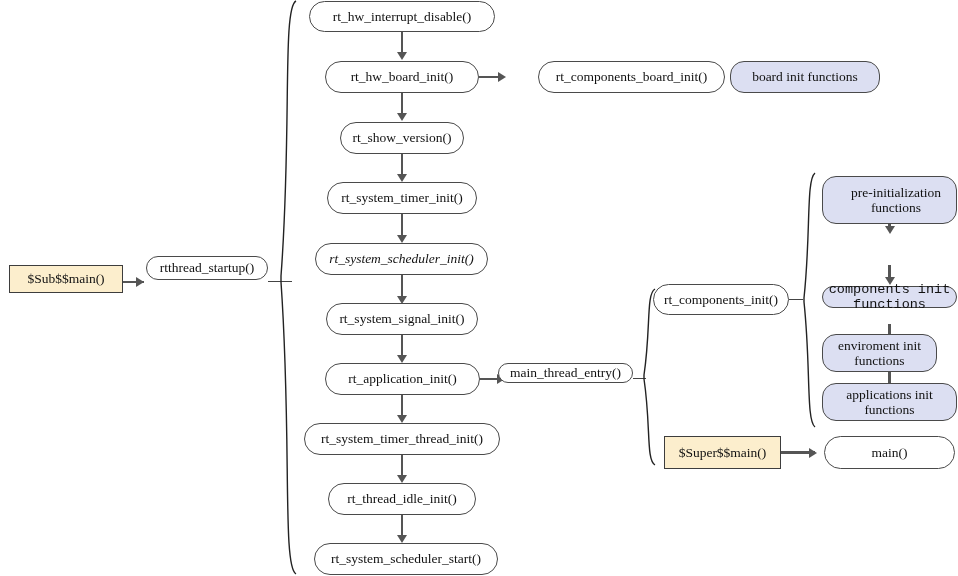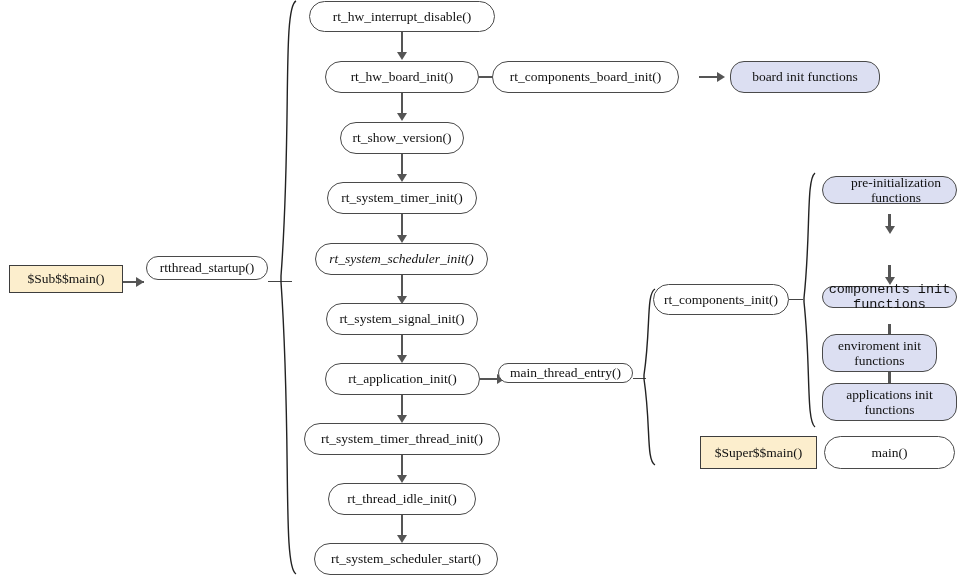--- a/index.html
+++ b/index.html
@@ -136,21 +136,21 @@
 
   <div class="node rounded" style="left:328px; top:483px; width:148px; height:32px;">rt_thread_idle_init()</div>
   <div class="arrow v" style="left:400.9px; top:515px; height:21px;"></div>
   <div class="arrowhead down" style="left:397px; top:535px;"></div>
 
   <div class="node rounded" style="left:314px; top:543px; width:184px; height:32px;">rt_system_scheduler_start()</div>
 
   <div class="arrow h" style="left:479px; top:75.9px; width:25px;"></div>
   <div class="arrowhead right" style="left:498px; top:72px;"></div>
 
-  <div class="node rounded" style="left:492px; top:61px; width:187px; height:32px;">rt_components_board_init()</div>
+  <div class="node rounded" style="left:538px; top:61px; width:187px; height:32px;">rt_components_board_init()</div>
 
   <div class="arrow h" style="left:699px; top:75.9px; width:24px;"></div>
   <div class="arrowhead right" style="left:717px; top:72px;"></div>
 
   <div class="node blue" style="left:730px; top:61px; width:150px; height:32px;">board init functions</div>
 
   <div class="arrow h" style="left:480px; top:377.9px; width:24px;"></div>
   <div class="arrowhead right" style="left:497px; top:374px;"></div>
 
   <div class="node rounded" style="left:498px; top:363px; width:135px; height:20px;text-align:center;">main_thread_entry()</div>
@@ -166,41 +166,41 @@
   <div class="node rounded" style="left:653px; top:284px; width:136px; height:31px;">rt_components_init()</div>
 
   <div class="connector" style="left:789px; top:299px; width:14px;"></div>
 
   <div class="brace" style="left:800px; top:172px; width:18px; height:256px;">
     <svg width="18" height="256" viewBox="0 0 18 256">
       <path d="M 15 1 C 6 8, 11 60, 4 126 L 4 130 C 11 196, 6 248, 15 255" fill="none" stroke="#222222" stroke-width="1.4"></path>
     </svg>
   </div>
 
-  <div class="node blue" style="left:822px; top:176px; width:135px; height:28px;padding-left:13px;">pre-initialization
+  <div class="node blue" style="left:822px; top:176px; width:135px; height:48px;padding-left:13px;">pre-initialization
 functions</div>
   <div class="arrow v" style="left:888.4px; top:214px; height:15px;"></div>
   <div class="arrowhead down" style="left:884.5px; top:226px;"></div>
 
   <div class="arrow v" style="left:888.4px; top:265px; height:15px;"></div>
   <div class="arrowhead down" style="left:884.5px; top:277px;"></div>
 
   <div class="node blue" style="left:822px; top:286px; width:135px; height:22px;font-family:Liberation Mono, monospace;">components init
 functions</div>
   <div class="arrow v" style="left:888.4px; top:324px; height:15px;"></div>
   <div class="arrowhead down" style="left:884.5px; top:336px;"></div>
 
   <div class="node blue" style="left:822px; top:334px; width:115px; height:38px;">enviroment init
 functions</div>
   <div class="arrow v" style="left:888.4px; top:372px; height:15px;"></div>
   <div class="arrowhead down" style="left:884.5px; top:384px;"></div>
 
   <div class="node blue" style="left:822px; top:383px; width:135px; height:38px;">applications init
 functions</div>
 
-  <div class="node cream" style="left:664px; top:436px; width:117px; height:33px;margin-left:36px;">$Super$$main()</div>
+  <div class="node cream" style="left:664px; top:436px; width:117px; height:33px;">$Super$$main()</div>
 
   <div class="arrow h" style="left:781px; top:451.4px; width:34px;"></div>
   <div class="arrowhead right" style="left:809px; top:447.5px;"></div>
 
   <div class="node rounded" style="left:824px; top:436px; width:131px; height:33px;">main()</div>
 
 </div>
 
 </body></html>

